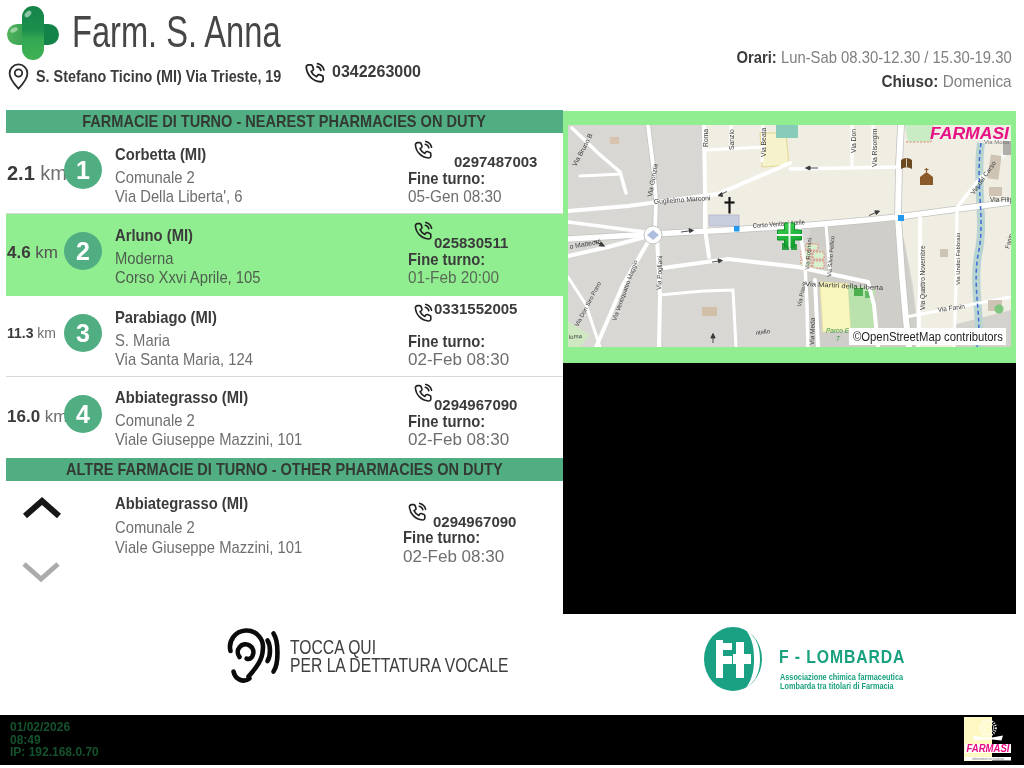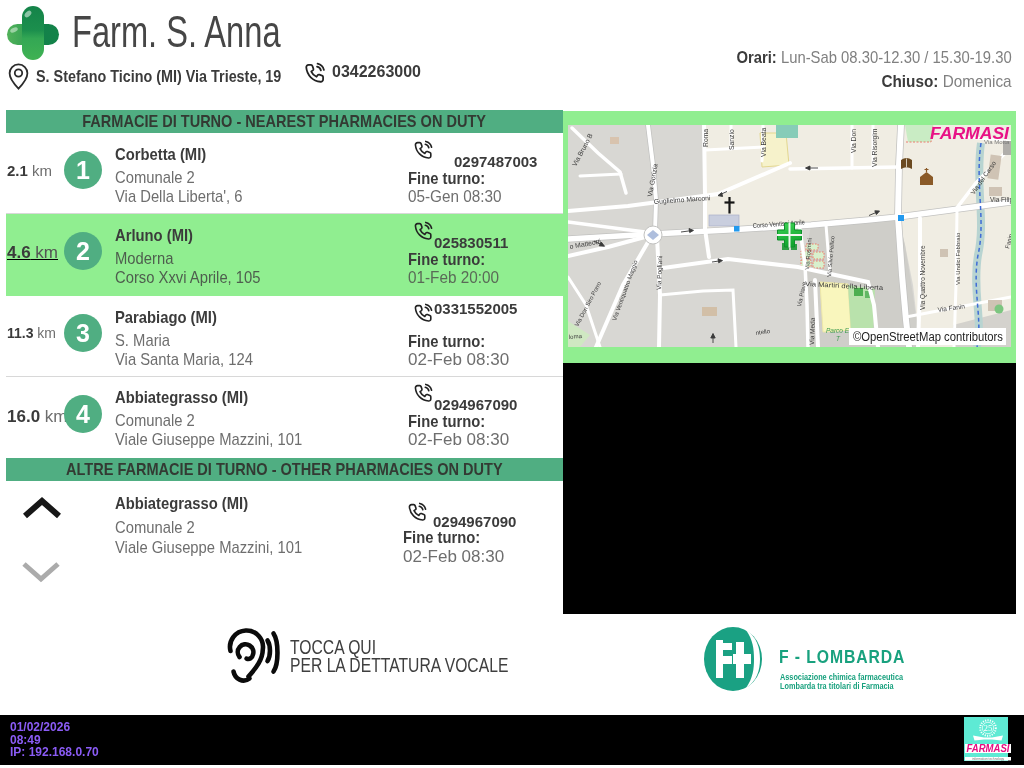--- a/index.html
+++ b/index.html
@@ -52,21 +52,21 @@
 <div class="abs dk" style="left:332px; top:63px; font-size:16px; font-weight:bold;">0342263000</div>
 
 <div class="abs" style="right:12px; top:48px; font-size:17px; text-align:right; transform:scaleX(0.872); transform-origin:right top;"><span class="dk" style="font-weight:bold;">Orari:</span><span class="gy"> Lun-Sab 08.30-12.30 / 15.30-19.30</span></div>
 
 <div class="abs" style="right:12px; top:72px; font-size:17px; text-align:right; transform:scaleX(0.9); transform-origin:right top;"><span class="dk" style="font-weight:bold;">Chiuso:</span><span class="gy"> Domenica</span></div>
 
 <div class="abs" style="left:6px; top:110px; width:557px; height:23px; background:#50ae82; color:#333a33; font-size:17px; font-weight:bold; text-align:center; line-height:23px; "><span style="display:inline-block; transform:scaleX(0.855); transform-origin:center;">FARMACIE DI TURNO - NEAREST PHARMACIES ON DUTY</span></div>
 
 <div class="abs" style="left:6px; top:133px; width:557px; height:81px; border-bottom:1px solid #d8d8d8;">
 
-  <div class="abs" style="left:1px; top:29px; font-size:15px;"><b class="dk">2.1</b><span style="color:#6e6e6e;"> km</span></div>
+  <div class="abs" style="left:1px; top:29px; font-size:20px;"><b class="dk">2.1</b><span style="color:#6e6e6e;"> km</span></div>
 
   <div class="abs" style="left:58px; top:18px; width:38px; height:38px; border-radius:50%; background:#50ae82; color:#fff; font-size:25px; font-weight:bold; text-align:center; line-height:38px;">1</div>
 
   <div class="abs" style="left:109px; top:12px; font-size:17px; line-height:19px; transform:scaleX(0.87); transform-origin:left top;">
     <div class="dk" style="font-weight:bold; margin-bottom:4px;">Corbetta (MI)</div>
     <div style="color:#6e6e6e;">Comunale 2</div>
     <div style="color:#6e6e6e;">Via Della Liberta', 6</div>
   </div>
 
   <svg class="abs" style="left:406px; top:7px;" width="21" height="21" viewBox="0 0 22 22">
@@ -76,21 +76,21 @@
   </svg>
 
   <div class="abs dk" style="left:428px; top:20px; font-size:15px; font-weight:bold;margin-left:20px;">0297487003</div>
 
   <div class="abs dk" style="left:402px; top:36px; font-size:17px; font-weight:bold; transform:scaleX(0.87); transform-origin:left top;">Fine turno:</div>
   <div class="abs" style="left:402px; top:54px; font-size:17px; color:#6e6e6e; transform:scaleX(0.9); transform-origin:left top;">05-Gen 08:30</div>
 </div>
 
 <div class="abs" style="left:6px; top:214px; width:557px; height:82px; background:#90ee90;">
 
-  <div class="abs" style="left:1px; top:29px; font-size:17px;text-decoration:underline;"><b class="dk">4.6</b><span style="color:#545454;"> km</span></div>
+  <div class="abs" style="left:1px; top:29px; font-size:17px;"><b class="dk">4.6</b><span style="color:#545454;"> km</span></div>
 
   <div class="abs" style="left:58px; top:18px; width:38px; height:38px; border-radius:50%; background:#50ae82; color:#fff; font-size:25px; font-weight:bold; text-align:center; line-height:38px;">2</div>
 
   <div class="abs" style="left:109px; top:12px; font-size:17px; line-height:19px; transform:scaleX(0.87); transform-origin:left top;">
     <div class="dk" style="font-weight:bold; margin-bottom:4px;">Arluno (MI)</div>
     <div style="color:#4e5e4e;">Moderna</div>
     <div style="color:#4e5e4e;">Corso Xxvi Aprile, 105</div>
   </div>
 
   <svg class="abs" style="left:406px; top:7px;" width="21" height="21" viewBox="0 0 22 22">
@@ -422,23 +422,23 @@
   <rect x="33" y="16" width="8" height="36" fill="#fff"></rect>
   <rect x="30" y="28" width="18" height="10" fill="#fff"></rect>
 </svg>
 
 <div class="abs" style="left:779px; top:647px; font-size:17.5px; font-weight:bold; color:#18a17e; letter-spacing:1px; transform:scaleX(0.9); transform-origin:left top;">F - LOMBARDA</div>
 
 <div class="abs" style="left:780px; top:673px; font-size:8.6px; font-weight:bold; color:#18a17e; line-height:8.6px; transform:scaleX(0.85); transform-origin:left top;">Associazione chimica farmaceutica<br>Lombarda tra titolari di Farmacia</div>
 
 <div class="abs" style="left:0px; top:715px; width:1024px; height:50px; background:#000;"></div>
 
-<div class="abs" style="left:10px; top:721px; font-size:12px; color:#8b5cf6; line-height:12.5px; font-weight:bold;">01/02/2026<br>08:49<br>IP: 192.168.0.70</div>
-
-<div class="abs" style="left:964px; top:717px; width:44px; height:44px; background:#5eead4;">
+<div class="abs" style="left:10px; top:721px; font-size:12px; color:#14532d; line-height:12.5px; font-weight:bold;">01/02/2026<br>08:49<br>IP: 192.168.0.70</div>
+
+<div class="abs" style="left:964px; top:717px; width:28px; height:44px; background:#fef9c3;">
   <svg width="48" height="44" viewBox="0 0 48 44">
     <circle cx="24" cy="11" r="7.8" fill="none" stroke="#fff" stroke-width="2" stroke-dasharray="1.1 1.3"></circle>
     <circle cx="24" cy="11" r="5.7" fill="none" stroke="#fff" stroke-width="0.7"></circle>
     <text x="24" y="14.2" font-size="9" fill="#fff" text-anchor="middle" font-family="Liberation Serif">25</text>
     <path d="M9,18.5 L20,20.5 L28,20.5 L39,18.5 L37.5,23.5 L28,22.5 L20,22.5 L10.5,23.5 Z" fill="#fff"></path>
     <rect x="1" y="27" width="46" height="9" fill="#fff"></rect>
     <text x="24" y="34.8" font-size="10" fill="#e60c81" text-anchor="middle" font-weight="bold" font-style="italic" textLength="43" lengthAdjust="spacingAndGlyphs">FARMASI</text>
     <rect x="1" y="40" width="46" height="3.5" fill="#fff"></rect>
     <text x="24" y="43" font-size="3.2" fill="#777" text-anchor="middle">information technology</text>
   </svg>

